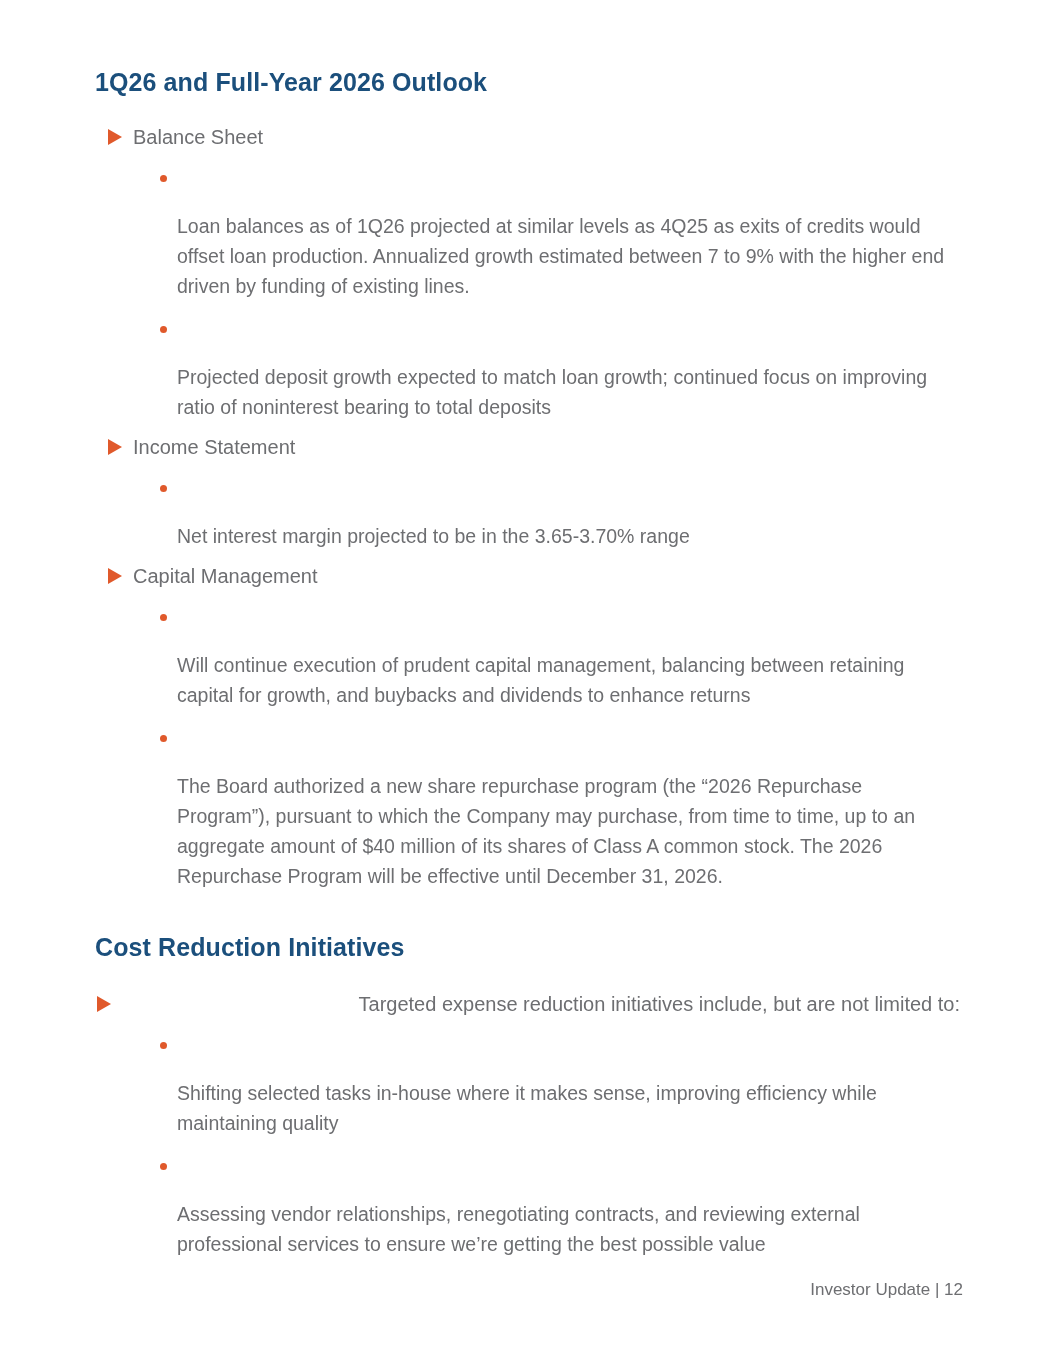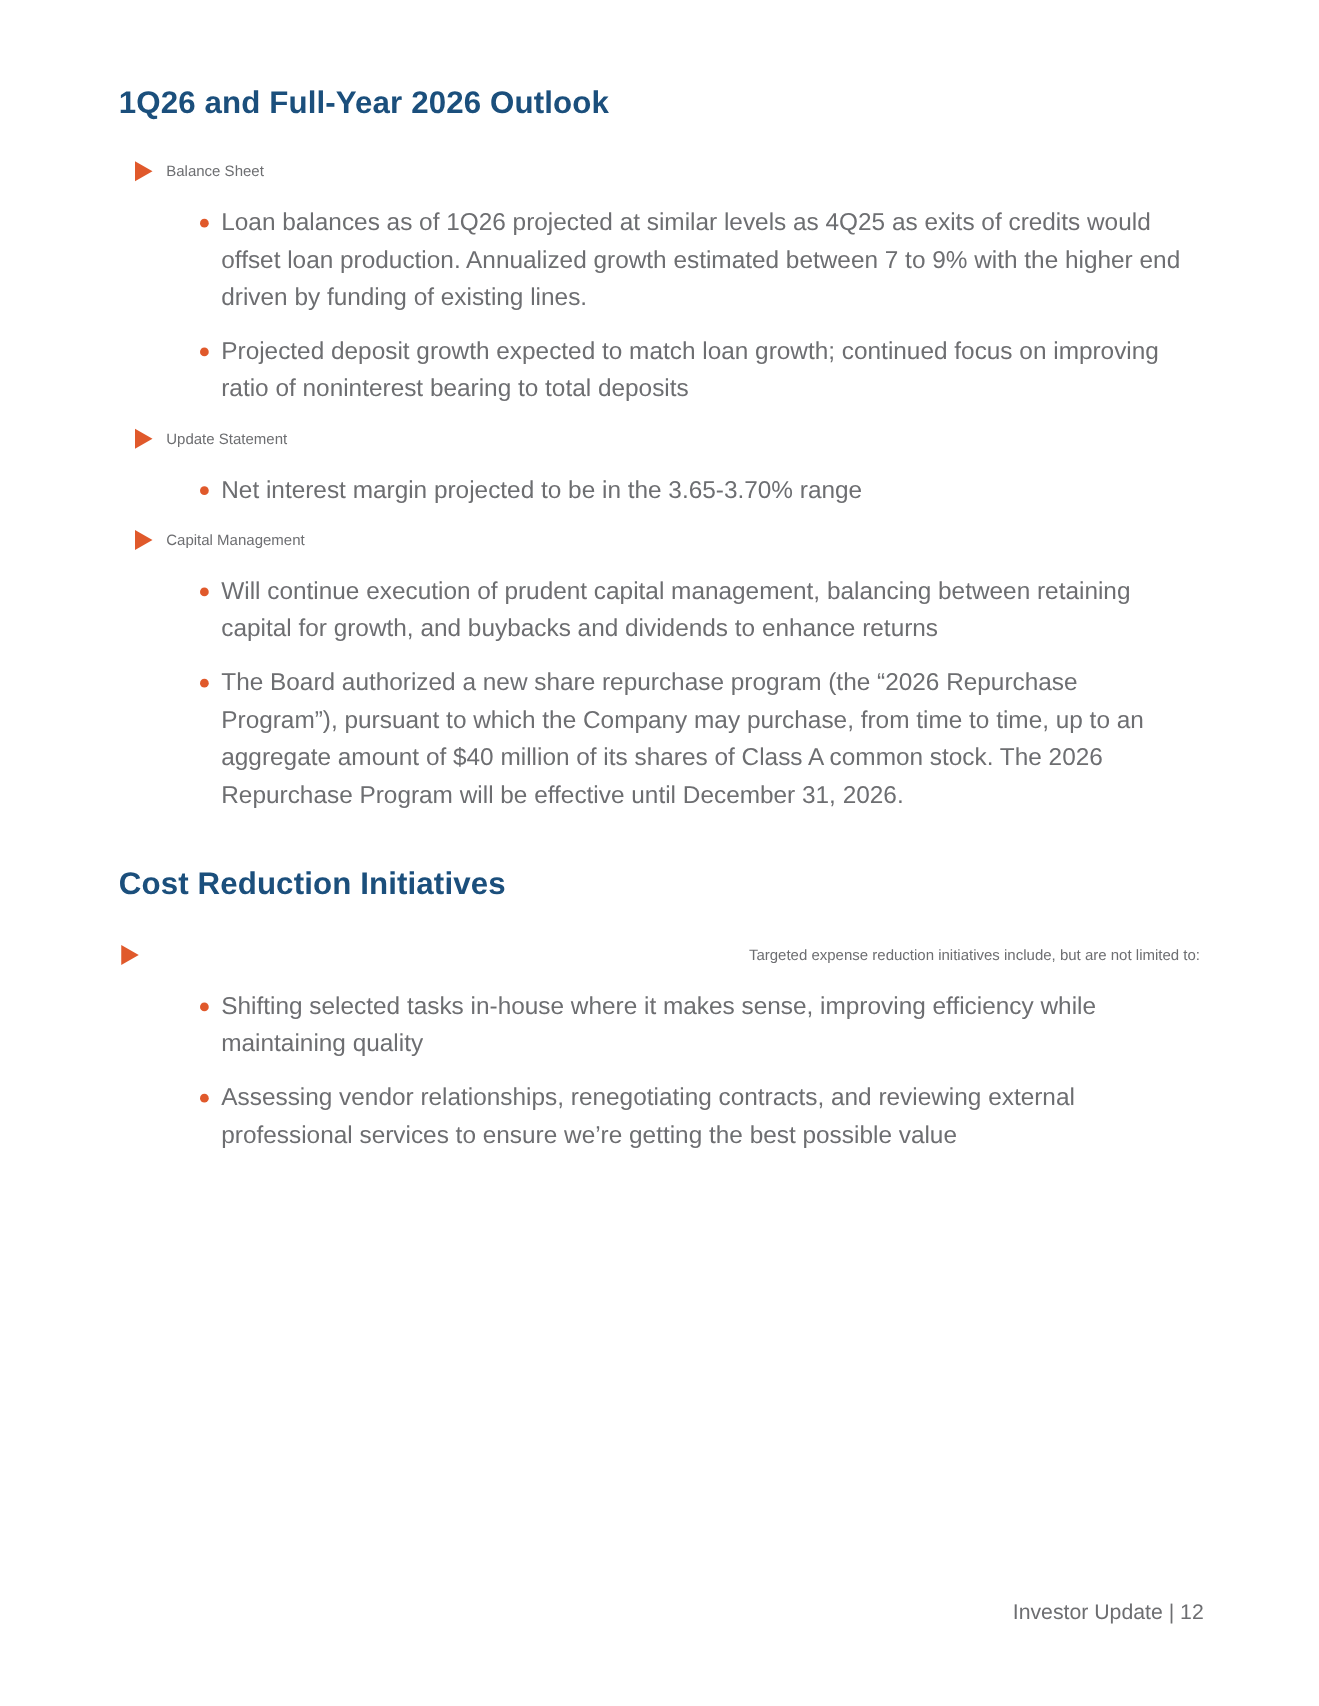--- a/index.html
+++ b/index.html
@@ -35,21 +35,21 @@
     width: 0; height: 0;
     border-left: 14px solid var(--accent-orange, #E0592B);
     border-top: 8.5px solid transparent;
     border-bottom: 8.5px solid transparent;
     margin-top: 5px;
     margin-right: 11px;
     flex: none;
   }
   .l1-label {
     color: var(--body-gray, #6D6E71);
-    font-size: 12px;
+    font-size: 20px;
     line-height: 26px;
   }
   .l2 {
     display: flex;
     align-items: flex-start;
     padding-left: 65px;
     margin-top: 13px;
   }
   .dot {
     width: 7px; height: 7px;
@@ -57,20 +57,21 @@
     background: var(--accent-orange, #E0592B);
     margin-top: 12px;
     margin-right: 10px;
     flex: none;
   }
   .btext {
     color: var(--body-gray, #6D6E71);
     font-size: 19.5px;
     line-height: 30px;
     max-width: 772px;
+    margin-top: 48px;
   }
   .footer {
     position: absolute;
     top: 1280px;
     right: 92px;
     color: var(--body-gray, #6D6E71);
     font-size: 17px;
     line-height: 20px;
   }
 </style>
@@ -91,21 +92,21 @@
         <span class="dot"></span>
         <p class="btext">Loan balances as of 1Q26 projected at similar levels as 4Q25 as exits of credits would offset loan production. Annualized growth estimated between 7 to 9% with the higher end driven by funding of existing lines.</p>
       </div>
       <div class="l2">
         <span class="dot"></span>
         <p class="btext">Projected deposit growth expected to match loan growth; continued focus on improving ratio of noninterest bearing to total deposits</p>
       </div>
 
       <div class="l1 tight">
         <span class="tri"></span>
-        <span class="l1-label">Update Statement</span>
+        <span class="l1-label">Income Statement</span>
       </div>
       <div class="l2">
         <span class="dot"></span>
         <p class="btext">Net interest margin projected to be in the 3.65-3.70% range</p>
       </div>
 
       <div class="l1 tight">
         <span class="tri"></span>
         <span class="l1-label">Capital Management</span>
       </div>

